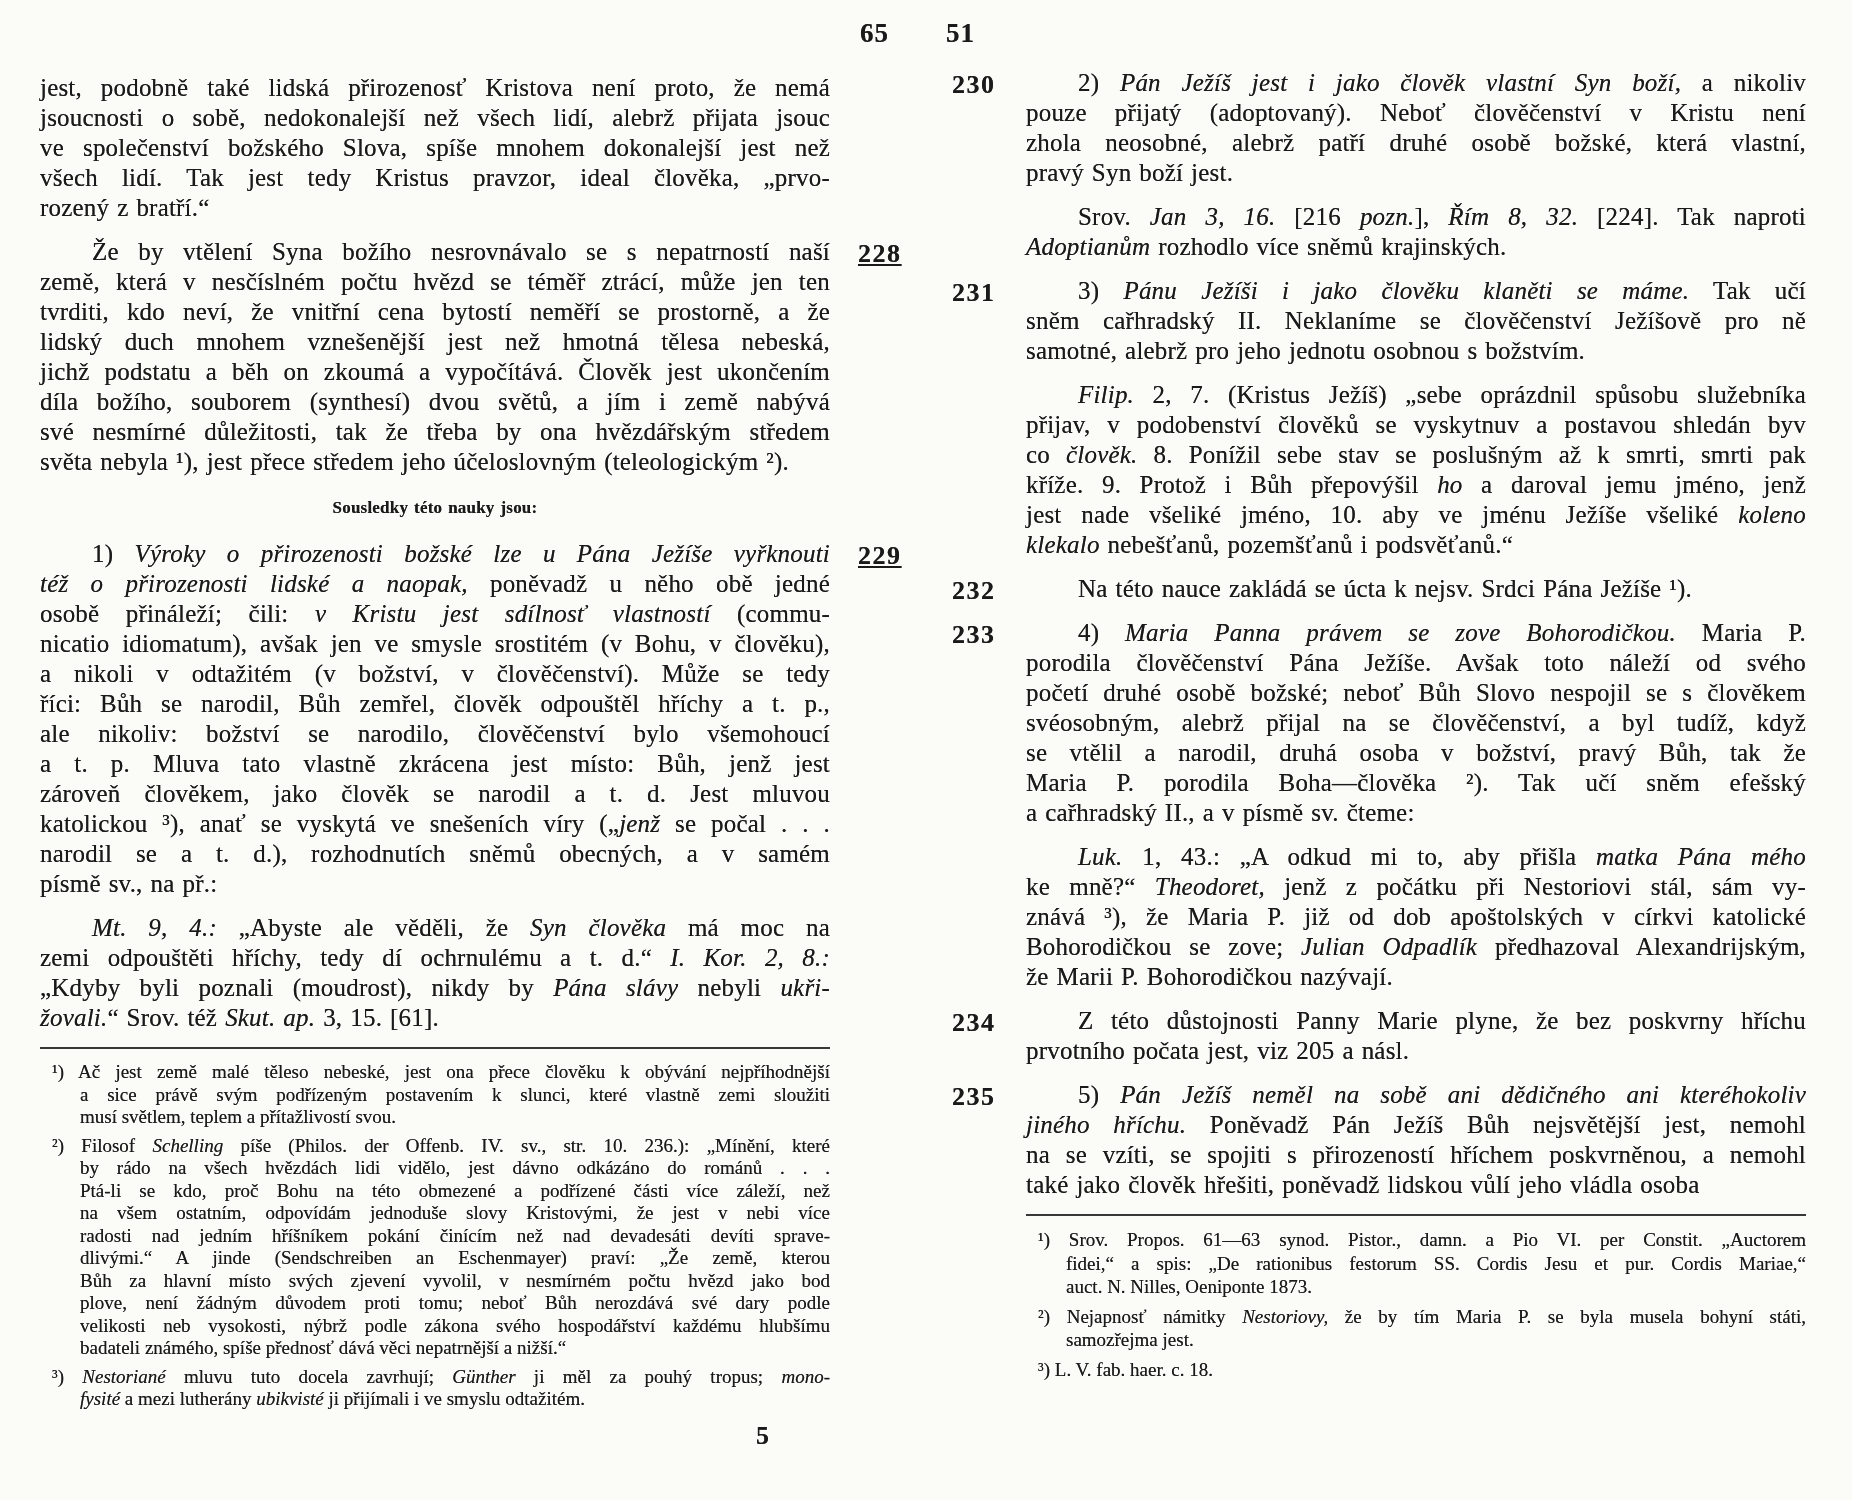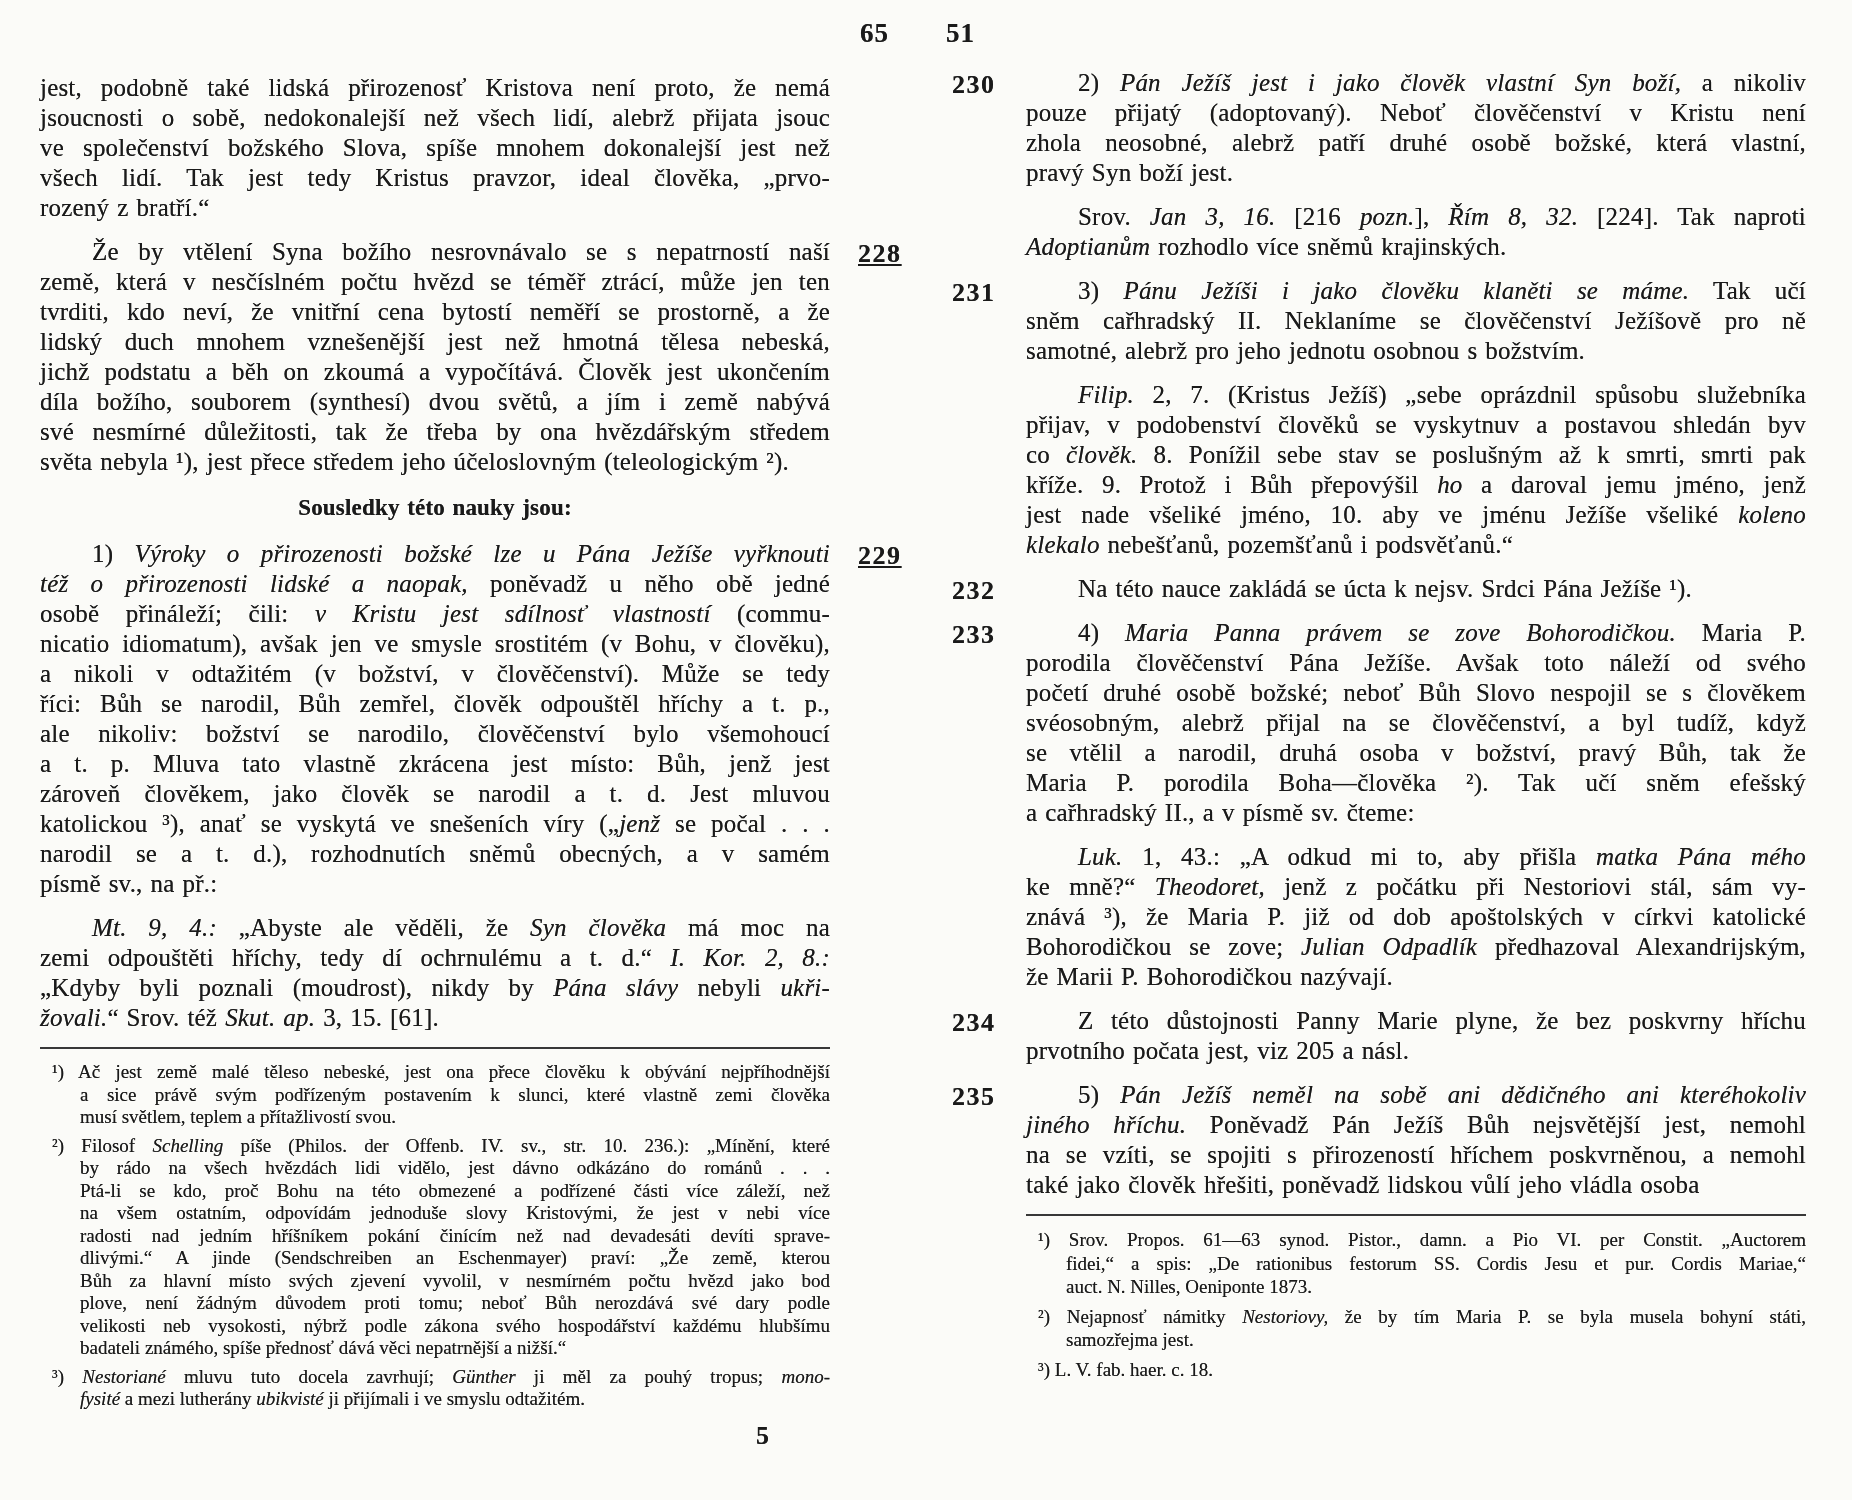--- a/index.html
+++ b/index.html
@@ -21,21 +21,21 @@
   .block{position:relative;margin-bottom:14px;}
   .line{
     font-size:25px;line-height:30px;
     text-align:justify;text-align-last:justify;
     word-spacing:1.5px;letter-spacing:.2px;
     text-shadow:0 0 .6px rgba(22,22,22,.75);
   }
   .line.last{text-align-last:left;}
   .line.indent{text-indent:52px;}
   .heading{margin:16px 0 16px;}
-  .heading .line{text-align:left;text-align-last:center;font-size:23px;font-weight:bold;}
+  .heading .line{text-align:left;text-align-last:center;font-size:17px;font-weight:bold;}
   .margin-num{
     position:absolute;top:2px;font-size:26px;font-weight:bold;letter-spacing:1.5px;
     text-shadow:0 0 .5px rgba(20,20,20,.7);white-space:nowrap;
   }
   #left-page .margin-num{left:calc(100% + 28px);text-decoration:underline;}
   #right-page .margin-num{left:-74px;}
   .rule{border-top:2px solid #383838;margin:10px 0 12px;width:100%;height:0;}
   .footnote{margin-bottom:6px;}
   .fn-line{
     font-size:19px;line-height:22.5px;padding-left:40px;
@@ -100,21 +100,21 @@
         <div class="line indent"><i>Mt. 9, 4.:</i> „Abyste ale věděli, že <i>Syn člověka</i> má moc na</div>
         <div class="line">zemi odpouštěti hříchy, tedy dí ochrnulému a t. d.“ <i>I. Kor. 2, 8.:</i></div>
         <div class="line">„Kdyby byli poznali (moudrost), nikdy by <i>Pána slávy</i> nebyli <i>ukři-</i></div>
         <div class="line last"><i>žovali.</i>“ Srov. též <i>Skut. ap.</i> 3, 15. [61].</div>
       </div>
     </div>
   <div class="rule"></div>
   <div>
       <div class="footnote">
         <div class="fn-line first">¹) Ač jest země malé těleso nebeské, jest ona přece člověku k obývání nejpříhodnější</div>
-        <div class="fn-line">a sice právě svým podřízeným postavením k slunci, které vlastně zemi člověka</div>
+        <div class="fn-line">a sice právě svým podřízeným postavením k slunci, které vlastně zemi sloužiti</div>
         <div class="fn-line last">musí světlem, teplem a přítažlivostí svou.</div>
       </div>
       <div class="footnote">
         <div class="fn-line first">²) Filosof <i>Schelling</i> píše (Philos. der Offenb. IV. sv., str. 10. 236.): „Mínění, které</div>
         <div class="fn-line">by rádo na všech hvězdách lidi vidělo, jest dávno odkázáno do románů . . .</div>
         <div class="fn-line">Ptá-li se kdo, proč Bohu na této obmezené a podřízené části více záleží, než</div>
         <div class="fn-line">na všem ostatním, odpovídám jednoduše slovy Kristovými, že jest v nebi více</div>
         <div class="fn-line">radosti nad jedním hříšníkem pokání činícím než nad devadesáti devíti sprave-</div>
         <div class="fn-line">dlivými.“ A jinde (Sendschreiben an Eschenmayer) praví: „Že země, kterou</div>
         <div class="fn-line">Bůh za hlavní místo svých zjevení vyvolil, v nesmírném počtu hvězd jako bod</div>

